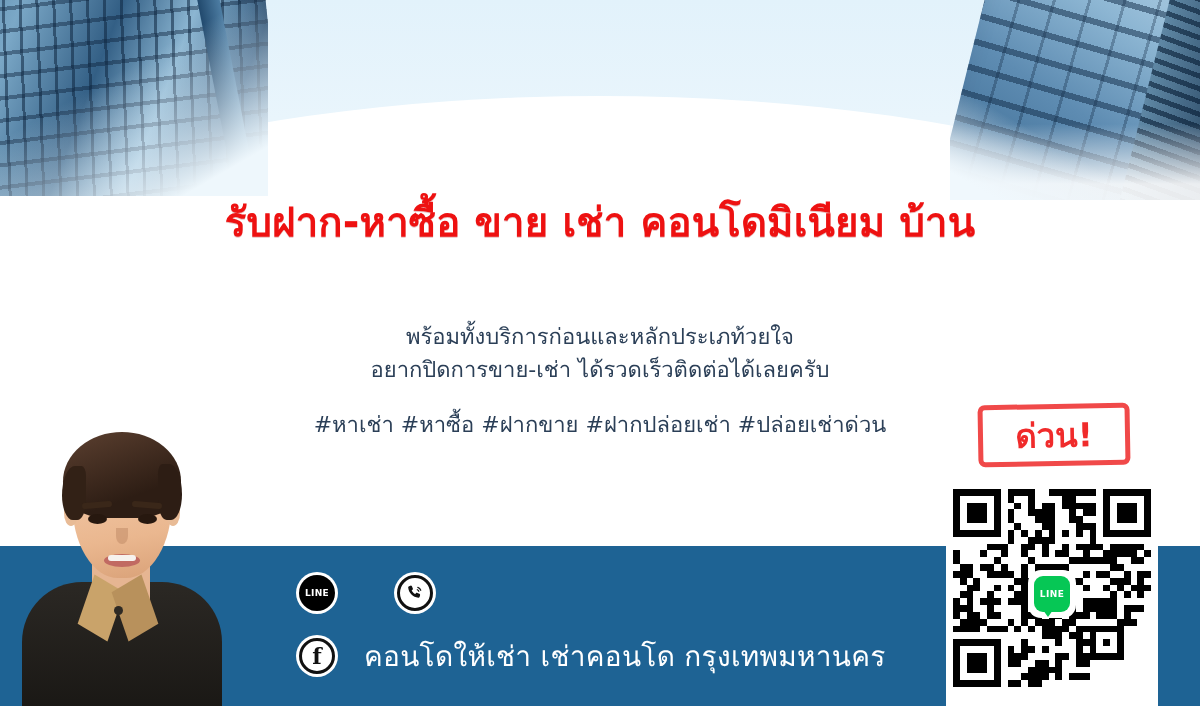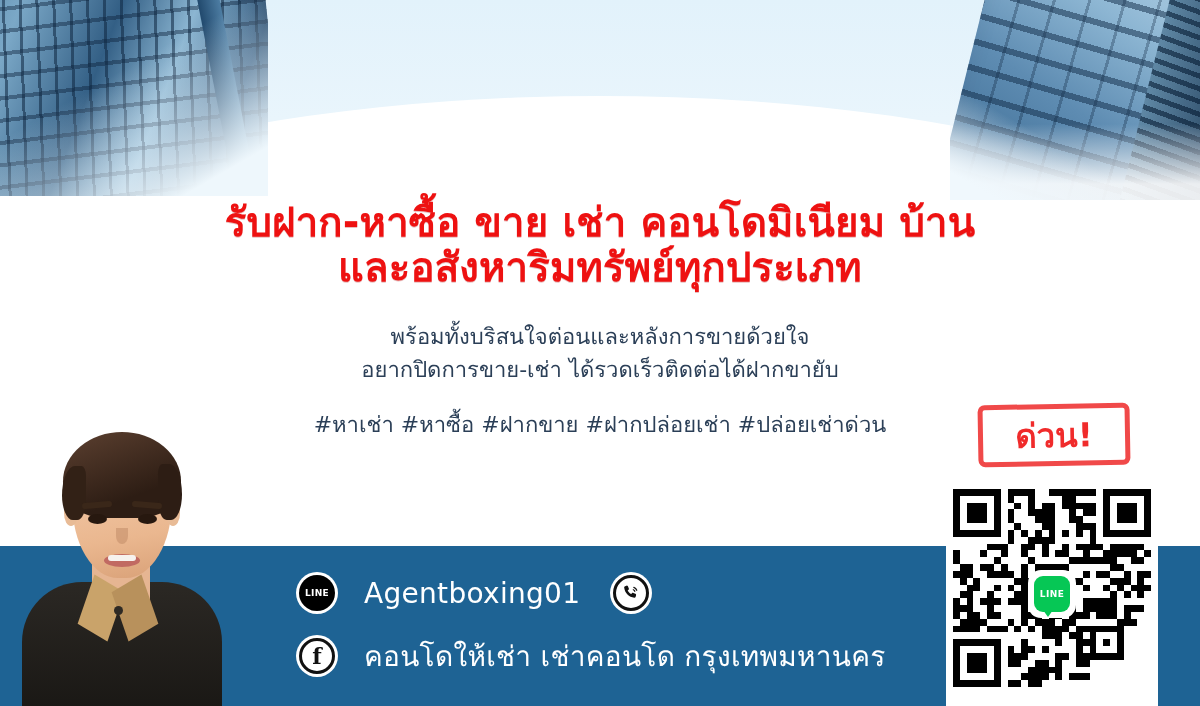--- a/index.html
+++ b/index.html
@@ -314,26 +314,25 @@
 
   <div class="bldg-right">
     <div class="mass"></div>
     <div class="spine"></div>
     <div class="fade"></div>
   </div>
 
 
   <div class="headline">
     <span>รับฝาก-หาซื้อ ขาย เช่า คอนโดมิเนียม บ้าน</span>
-    <span class="l2">และอสังหาริมทรัพย์ทุกประเภท</span>
   </div>
 
   <div class="subhead">
-    <div>พร้อมทั้งบริสนใจต่อนและหลังการขายด้วยใจ</div>
-    <div>อยากปิดการขาย-เช่า ได้รวดเร็วติดต่อได้ฝากขายับ</div>
+    <div>พร้อมทั้งบริการก่อนและหลักประเภท้วยใจ</div>
+    <div>อยากปิดการขาย-เช่า ได้รวดเร็วติดต่อได้เลยครับ</div>
   </div>
 
   <div class="hashtags">#หาเช่า #หาซื้อ #ฝากขาย #ฝากปล่อยเช่า #ปล่อยเช่าด่วน</div>
 
 
   <div class="stamp">ด่วน!</div>
 
   <div class="blue-band"></div>
 
   <div class="person">
@@ -357,21 +356,20 @@
     <div class="teeth"></div>
   </div>
 
   <div class="contact-row r1">
     <div class="ic ic-line">
       <div class="dot">
           <span class="t">LINE</span>
         </div>
     </div>
     <span class="row-gap"></span>
-    <span class="label">Agentboxing01</span>
     <span class="gap"></span>
     <div class="ic ic-phone">
       <div class="ring">
         <svg width="20" height="20" viewBox="0 0 24 24" aria-hidden="true">
           <path d="M6.6 3.2c.7-.2 1.4.1 1.7.8l1.1 2.5c.3.6.1 1.3-.4 1.7l-1 .8c.9 1.9 2.4 3.4 4.3 4.3l.8-1c.4-.5 1.1-.7 1.7-.4l2.5 1.1c.7.3 1 1 .8 1.7l-.5 1.8c-.2.7-.9 1.2-1.6 1.1C9.6 17.1 4.6 12.1 3.8 5.4c-.1-.7.4-1.4 1.1-1.6z" fill="#111"></path>
           <path d="M15.4 5.2a5.6 5.6 0 0 1 3.5 3.5" stroke="#111" stroke-width="1.5" fill="none" stroke-linecap="round"></path>
           <path d="M14.8 8.1a2.9 2.9 0 0 1 1.8 1.8" stroke="#111" stroke-width="1.5" fill="none" stroke-linecap="round"></path>
         </svg>
       </div>
     </div>

